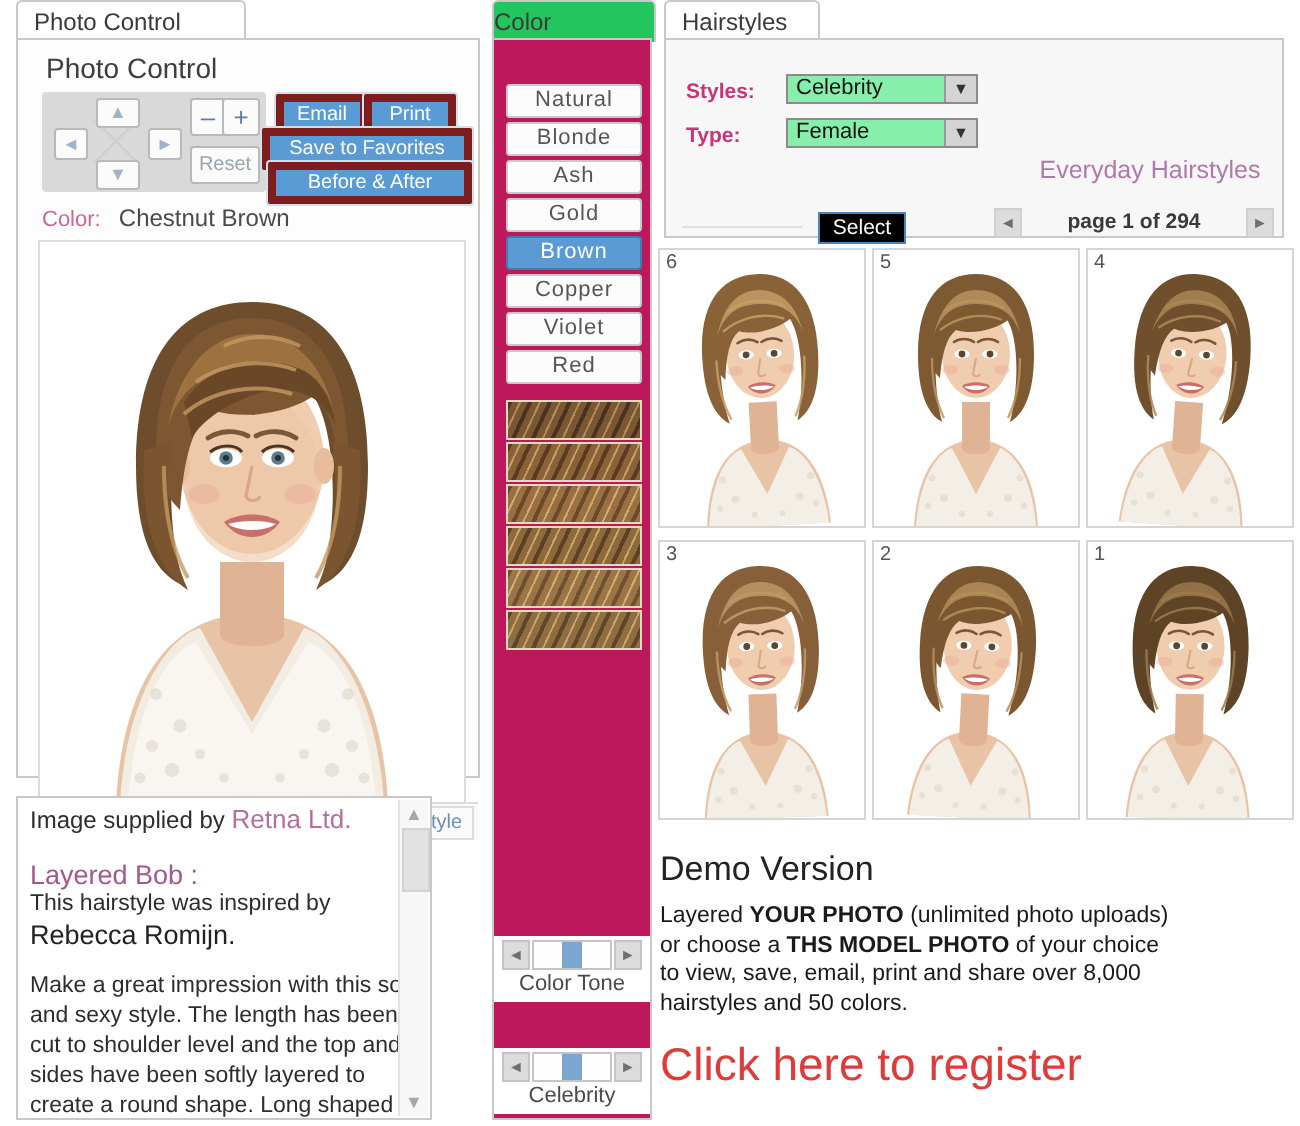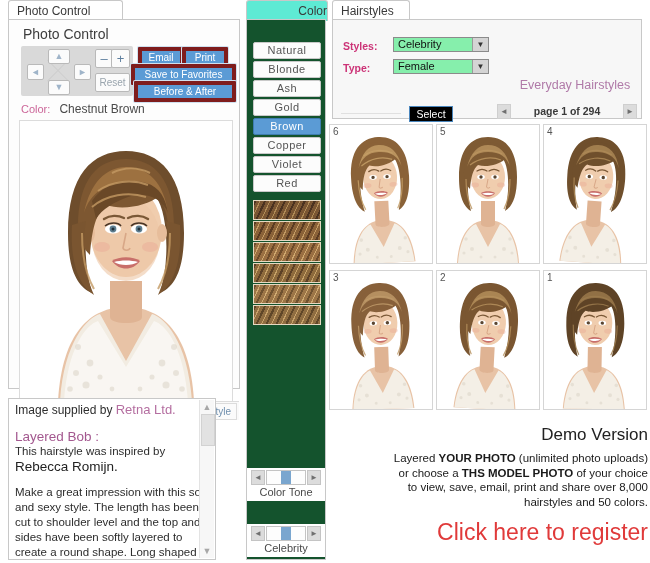--- a/index.html
+++ b/index.html
@@ -5,22 +5,22 @@
   html,body{margin:0;padding:0;}
   body{
     width:650px;height:563px;overflow:hidden;background:#ffffff;
     font-family:"Liberation Sans", sans-serif;font-size:11px;color:#333;
   }
   #app{position:relative;width:650px;height:563px;}
 
   
   .tab{
     position:absolute;height:20px;line-height:20px;
-    background:#5eead4;border:1px solid #c8c8c8;border-bottom:none;
-    border-radius:3px 3px 0 0;text-align:right;
+    background:#22c55e;border:1px solid #c8c8c8;border-bottom:none;
+    border-radius:3px 3px 0 0;text-align:left;
     font-size:12px;color:#3a3a3a;
   }
   .tab.active{background:#ffffff;}
 
   .panel{position:absolute;border:1px solid #c8c8c8;background:#ffffff;box-sizing:border-box;}
 
   
   #photo-panel{left:8px;top:19px;width:232px;height:370px;background:#fdfdfd;}
   #pc-title{position:absolute;left:14px;top:6px;font-size:14px;color:#3d3d3d;}
 
@@ -79,21 +79,21 @@
   #desc-text p{margin:0;}
   #desc-text .gap{height:11px;}
 
   .vscroll{position:absolute;right:1px;top:1px;width:14px;bottom:1px;background:#f7f7f7;border-left:1px solid #e3e3e3;}
   .vscroll .arrow{position:absolute;left:1px;width:12px;height:12px;color:#a7a7a7;font-size:9px;text-align:center;line-height:12px;}
   .vscroll .arrow.up{top:1px;}
   .vscroll .arrow.down{bottom:1px;}
   .vscroll .thumb{position:absolute;left:1px;top:14px;width:12px;height:30px;background:#e2e2e2;border:1px solid #d2d2d2;}
 
   
-  #color-panel{left:246px;top:19px;width:80px;height:541px;background:#14532d;}
+  #color-panel{left:246px;top:19px;width:80px;height:541px;background:#be185d;}
   .colorbtn{
     position:absolute;left:6px;width:66px;height:15px;line-height:15px;text-align:center;
     background:#fcfcfc;border:1px solid #c9c9c9;font-size:11px;color:#555;border-radius:2px;
     letter-spacing:.5px;
   }
   .colorbtn.sel{background:#5b9bd5;color:#ffffff;border-color:#3e7cb0;}
   .swatch{position:absolute;left:6px;width:66px;height:18px;border:1px solid #e6d9c2;}
   #tone-wrap{position:absolute;left:0;bottom:58px;width:100%;height:33px;background:#ffffff;}
   #bright-wrap{position:absolute;left:0;bottom:2px;width:100%;height:33px;background:#ffffff;}
   .slider-row{position:absolute;left:4px;top:2px;width:70px;height:15px;}
@@ -121,21 +121,21 @@
   #pg-label{position:absolute;left:0;right:0;top:1px;text-align:center;font-size:10.5px;font-weight:bold;color:#3a3a3a;}
   #select-btn{position:absolute;left:76px;top:86px;width:42px;height:14px;line-height:14px;text-align:center;
     background:#000000;color:#fff;font-size:10.5px;border:1px solid #4a86bd;}
   #faint-line{position:absolute;left:8px;top:93px;width:60px;height:1px;background:#e0e0e0;}
 
   #thumb-grid{position:absolute;left:329px;top:124px;width:317px;height:286px;}
   .thumb{position:absolute;width:102px;height:138px;border:1px solid #d5d5d5;background:#ffffff;overflow:hidden;}
   .thumb .num{position:absolute;left:3px;top:1px;font-size:10px;color:#555;z-index:4;}
 
   
-  #demo{position:absolute;left:330px;top:425px;width:318px;text-align:right;}
+  #demo{position:absolute;left:330px;top:425px;width:318px;text-align:left;}
   #demo-title{font-size:17px;color:#222;}
   #demo-body{margin-top:6px;font-size:11.5px;color:#1a1a1a;line-height:14.5px;}
   #demo-body b{font-weight:bold;}
   #register{margin-top:10px;font-size:23px;color:#e03a3a;}
 </style>
 </head>
 <body>
 
 <div id="app">
 

